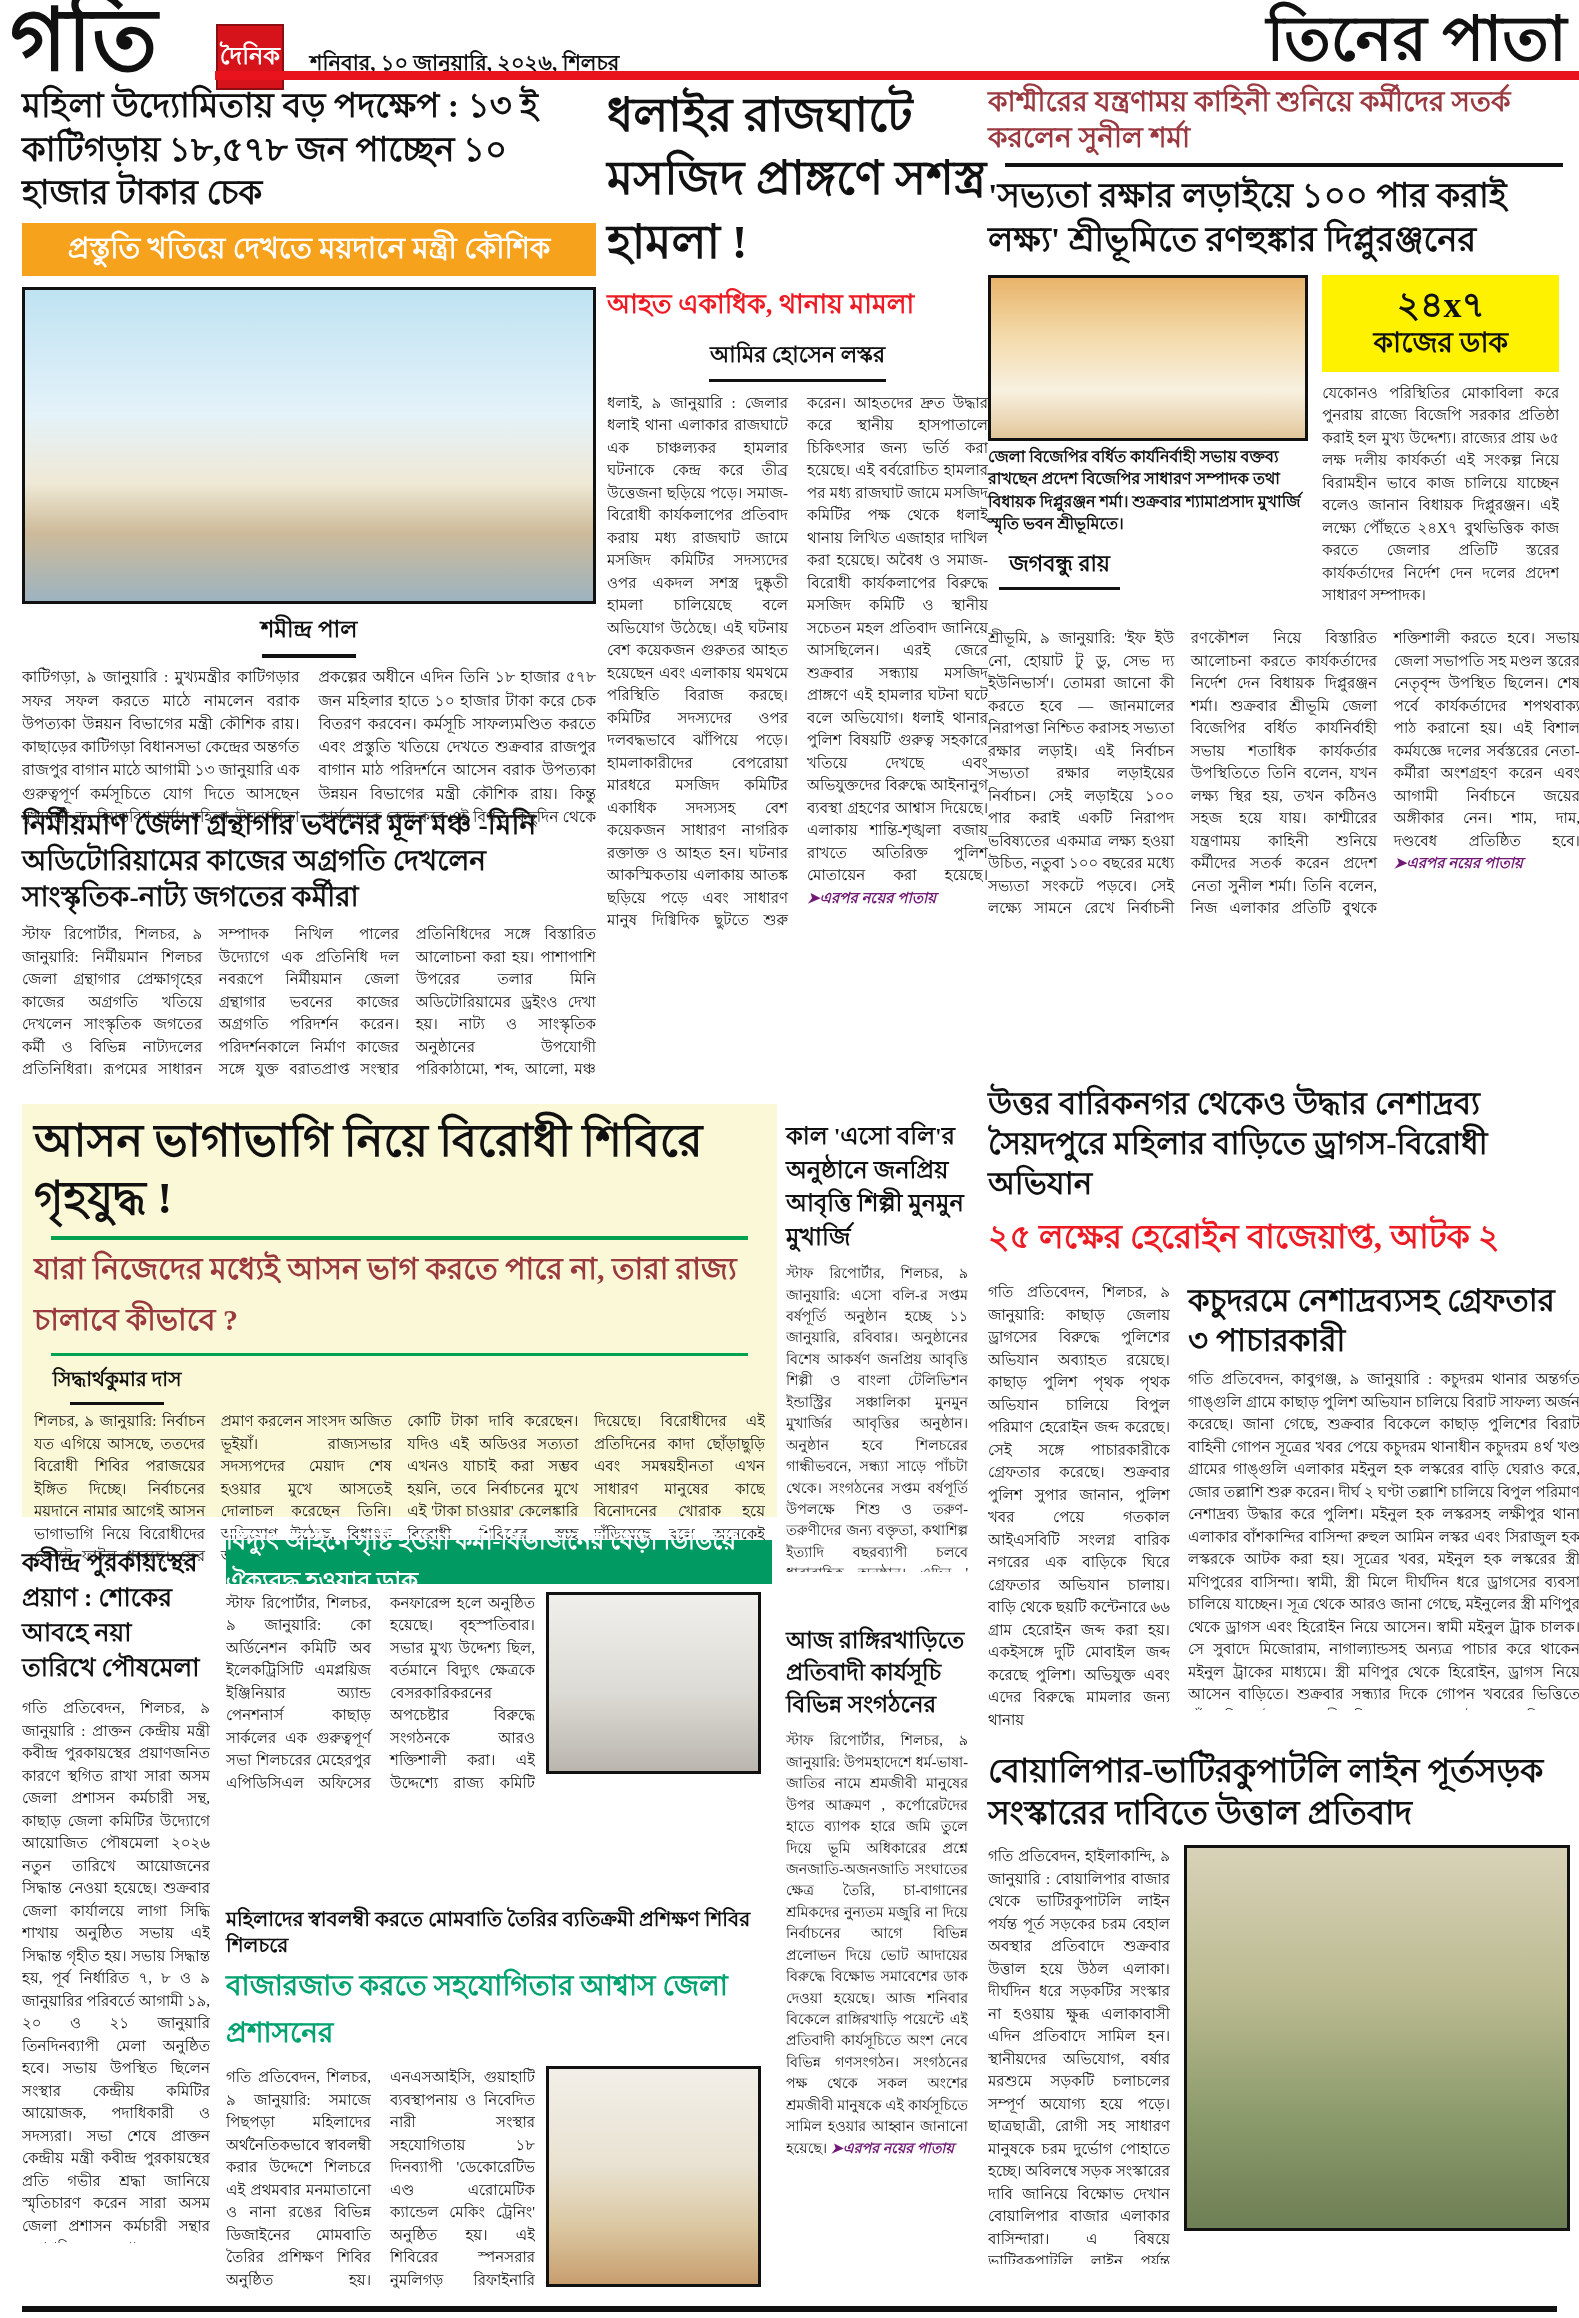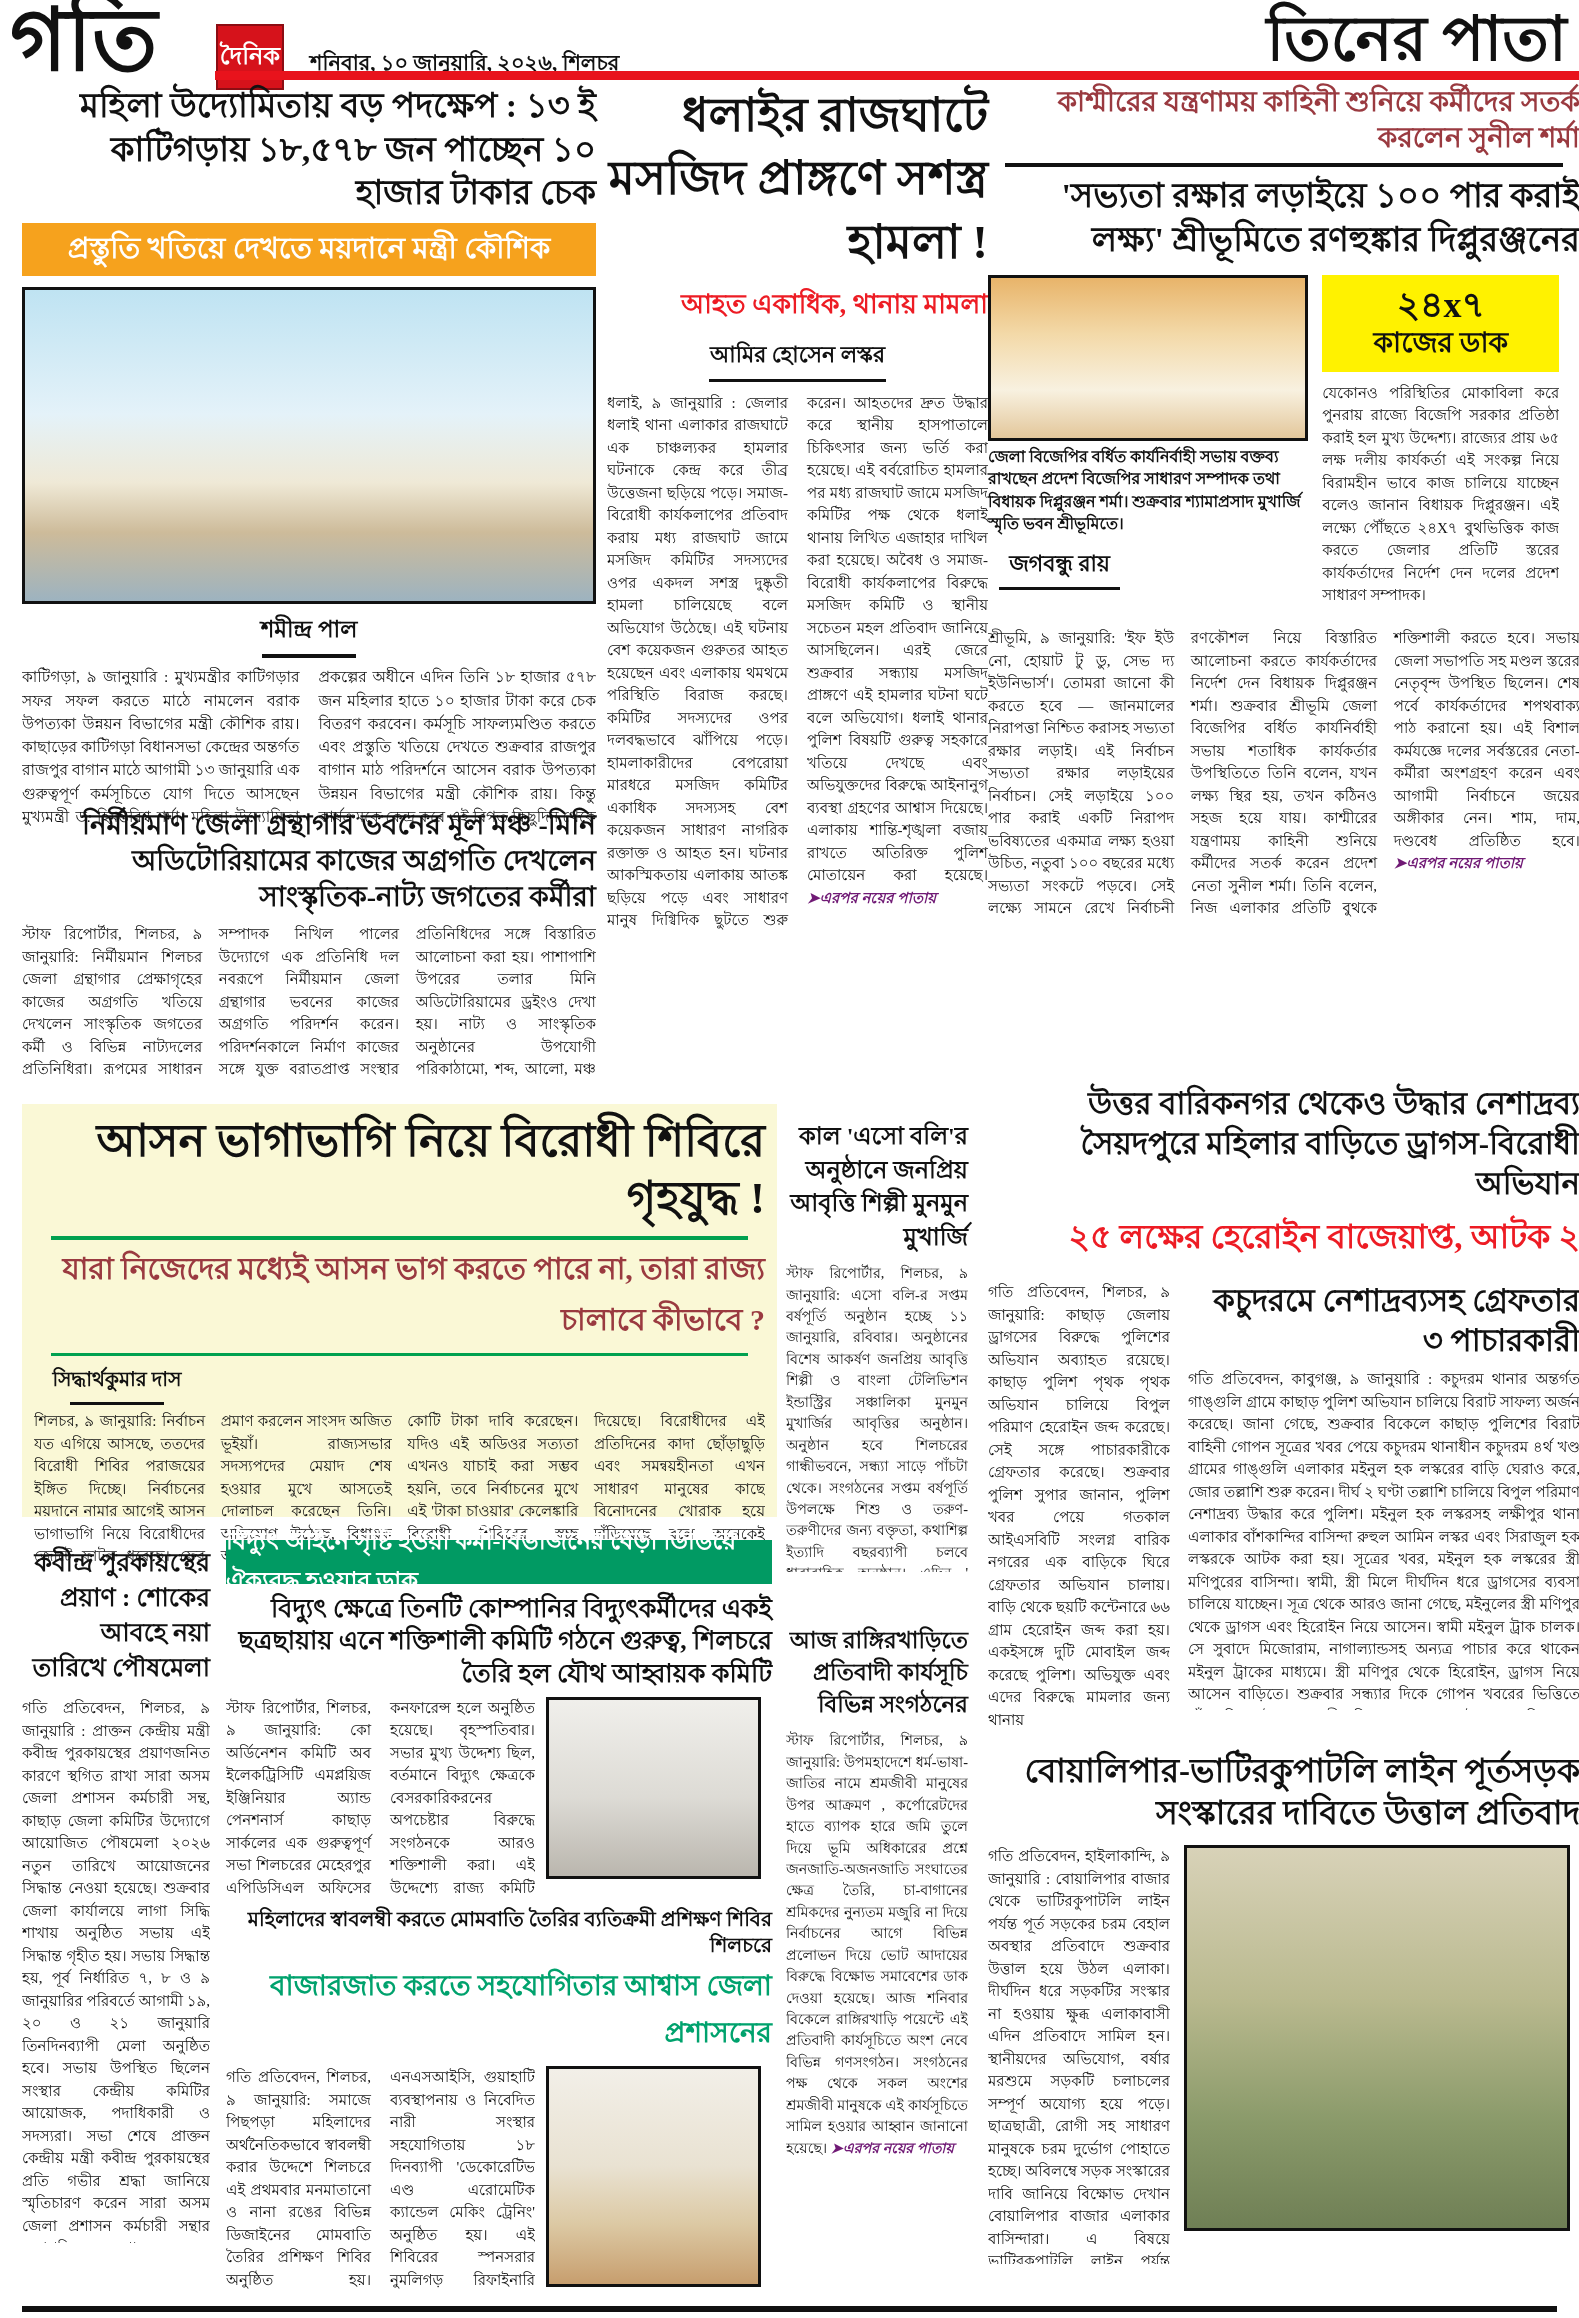--- a/index.html
+++ b/index.html
@@ -1,18 +1,18 @@
 <!DOCTYPE html>
 <html style="font-size:8.8px"><head>
 <meta charset="utf-8">
 <style>
   html,body{margin:0;padding:0;background:#ffffff;}
   body{width:1580px;height:2319px;position:relative;font-family:"Liberation Serif","DejaVu Serif",serif;color:#111;}
   .abs{position:absolute;}
-  .center{text-align:right;}
+  .center{text-align:left;}
   .bold{font-weight:bold;}
   .headline{font-weight:800;line-height:1.28;letter-spacing:0px;}
   .bodytxt{font-size:15.5px;line-height:1.5;text-align:justify;overflow:hidden;}
   .cols2{column-count:2;column-gap:19px;}
   .cols3{column-count:3;column-gap:16.6px;}
   .cols4{column-count:4;column-gap:15.5px;}
   .cont{color:#701a75;font-weight:bold;font-style:italic;white-space:nowrap;}
   .byline{font-weight:bold;text-align:center;}
   .byline-rule{height:3.3px;background:#111;width:94px;margin:4.4px auto 0 auto;}
   .photo{border:3.3px solid #111;box-sizing:border-box;}
@@ -90,21 +90,20 @@
 <div class="abs" style="left:22px;top:1545px;width:188px;">
   <div class="headline center" style="font-size:25px;line-height:1.4;">কবীন্দ্র পুরকায়স্থের প্রয়াণ : শোকের আবহে নয়া তারিখে পৌষমেলা</div>
   <div class="bodytxt" style="margin-top:12px;height:546px;font-size:15px;">
     <span>গতি প্রতিবেদন, শিলচর, ৯ জানুয়ারি : প্রাক্তন কেন্দ্রীয় মন্ত্রী কবীন্দ্র পুরকায়স্থের প্রয়াণজনিত কারণে স্থগিত রাখা সারা অসম জেলা প্রশাসন কর্মচারী সন্থ, কাছাড় জেলা কমিটির উদ্যোগে আয়োজিত পৌষমেলা ২০২৬ নতুন তারিখে আয়োজনের সিদ্ধান্ত নেওয়া হয়েছে। শুক্রবার জেলা কার্যালয়ে লাগা সিদ্ধি শাখায় অনুষ্ঠিত সভায় এই সিদ্ধান্ত গৃহীত হয়। সভায় সিদ্ধান্ত হয়, পূর্ব নির্ধারিত ৭, ৮ ও ৯ জানুয়ারির পরিবর্তে আগামী ১৯, ২০ ও ২১ জানুয়ারি তিনদিনব্যাপী মেলা অনুষ্ঠিত হবে। সভায় উপস্থিত ছিলেন সংস্থার কেন্দ্রীয় কমিটির আয়োজক, পদাধিকারী ও সদস্যরা। সভা শেষে প্রাক্তন কেন্দ্রীয় মন্ত্রী কবীন্দ্র পুরকায়স্থের প্রতি গভীর শ্রদ্ধা জানিয়ে স্মৃতিচারণ করেন সারা অসম জেলা প্রশাসন কর্মচারী সন্থার সভাপতি, সম্পাদক এবং সংগঠনের কেন্দ্রীয় কমিটি (অসম) মুখ্য উপদেষ্টা বিক্রমজিৎ চক্রবর্তী সহ উপস্থিত অন্যান্য সদস্যরা।</span>
     
   </div>
 </div>
 
 <div class="abs" style="left:226px;top:1540px;width:546px;">
   <div class="green-banner" style="height:44px;">বিদ্যুৎ আইনে সৃষ্টি হওয়া কর্মী-বিভাজনের বেড়া ডিঙিয়ে ঐক্যবদ্ধ হওয়ার ডাক</div>
-  <div class="headline center" style="font-size:25.4px;margin-top:7.7px;">বিদ্যুৎ ক্ষেত্রে তিনটি কোম্পানির বিদ্যুৎকর্মীদের একই ছত্রছায়ায় এনে শক্তিশালী কমিটি গঠনে গুরুত্ব, শিলচরে তৈরি হল যৌথ আহ্বায়ক কমিটি</div>
   <div style="display:flex;margin-top:7.7px;gap:11px;">
     <div class="bodytxt cols2" style="width:309px;height:221px;font-size:15px;">
       <span>স্টাফ রিপোর্টার, শিলচর, ৯ জানুয়ারি: কো অর্ডিনেশন কমিটি অব ইলেকট্রিসিটি এমপ্লয়িজ ইঞ্জিনিয়ার অ্যান্ড পেনশনার্স কাছাড় সার্কলের এক গুরুত্বপূর্ণ সভা শিলচরের মেহেরপুর এপিডিসিএল অফিসের কনফারেন্স হলে অনুষ্ঠিত হয়েছে। বৃহস্পতিবার। সভার মুখ্য উদ্দেশ্য ছিল, বর্তমানে বিদ্যুৎ ক্ষেত্রকে বেসরকারিকরনের অপচেষ্টার বিরুদ্ধে সংগঠনকে আরও শক্তিশালী করা। এই উদ্দেশ্যে রাজ্য কমিটি যেভাবে পুনর্গঠন করা হয়েছে, সেই ধাঁচে অসমের প্রতিটি সার্কলে ২০২০ থেকে চলে আসা কমিটিগুলির পুনর্গঠন সহ আলোচনার মাধ্যমে বিদ্যুৎ ক্ষেত্রে তিনটি কোম্পানির বিদ্যুৎ কর্মীদের একই</span>
       
     </div>
     <div class="photo ph-meeting" style="width:215px;height:182px;"></div>
   </div>
 </div>
 
 <div class="abs" style="left:226px;top:1907px;width:546px;">

